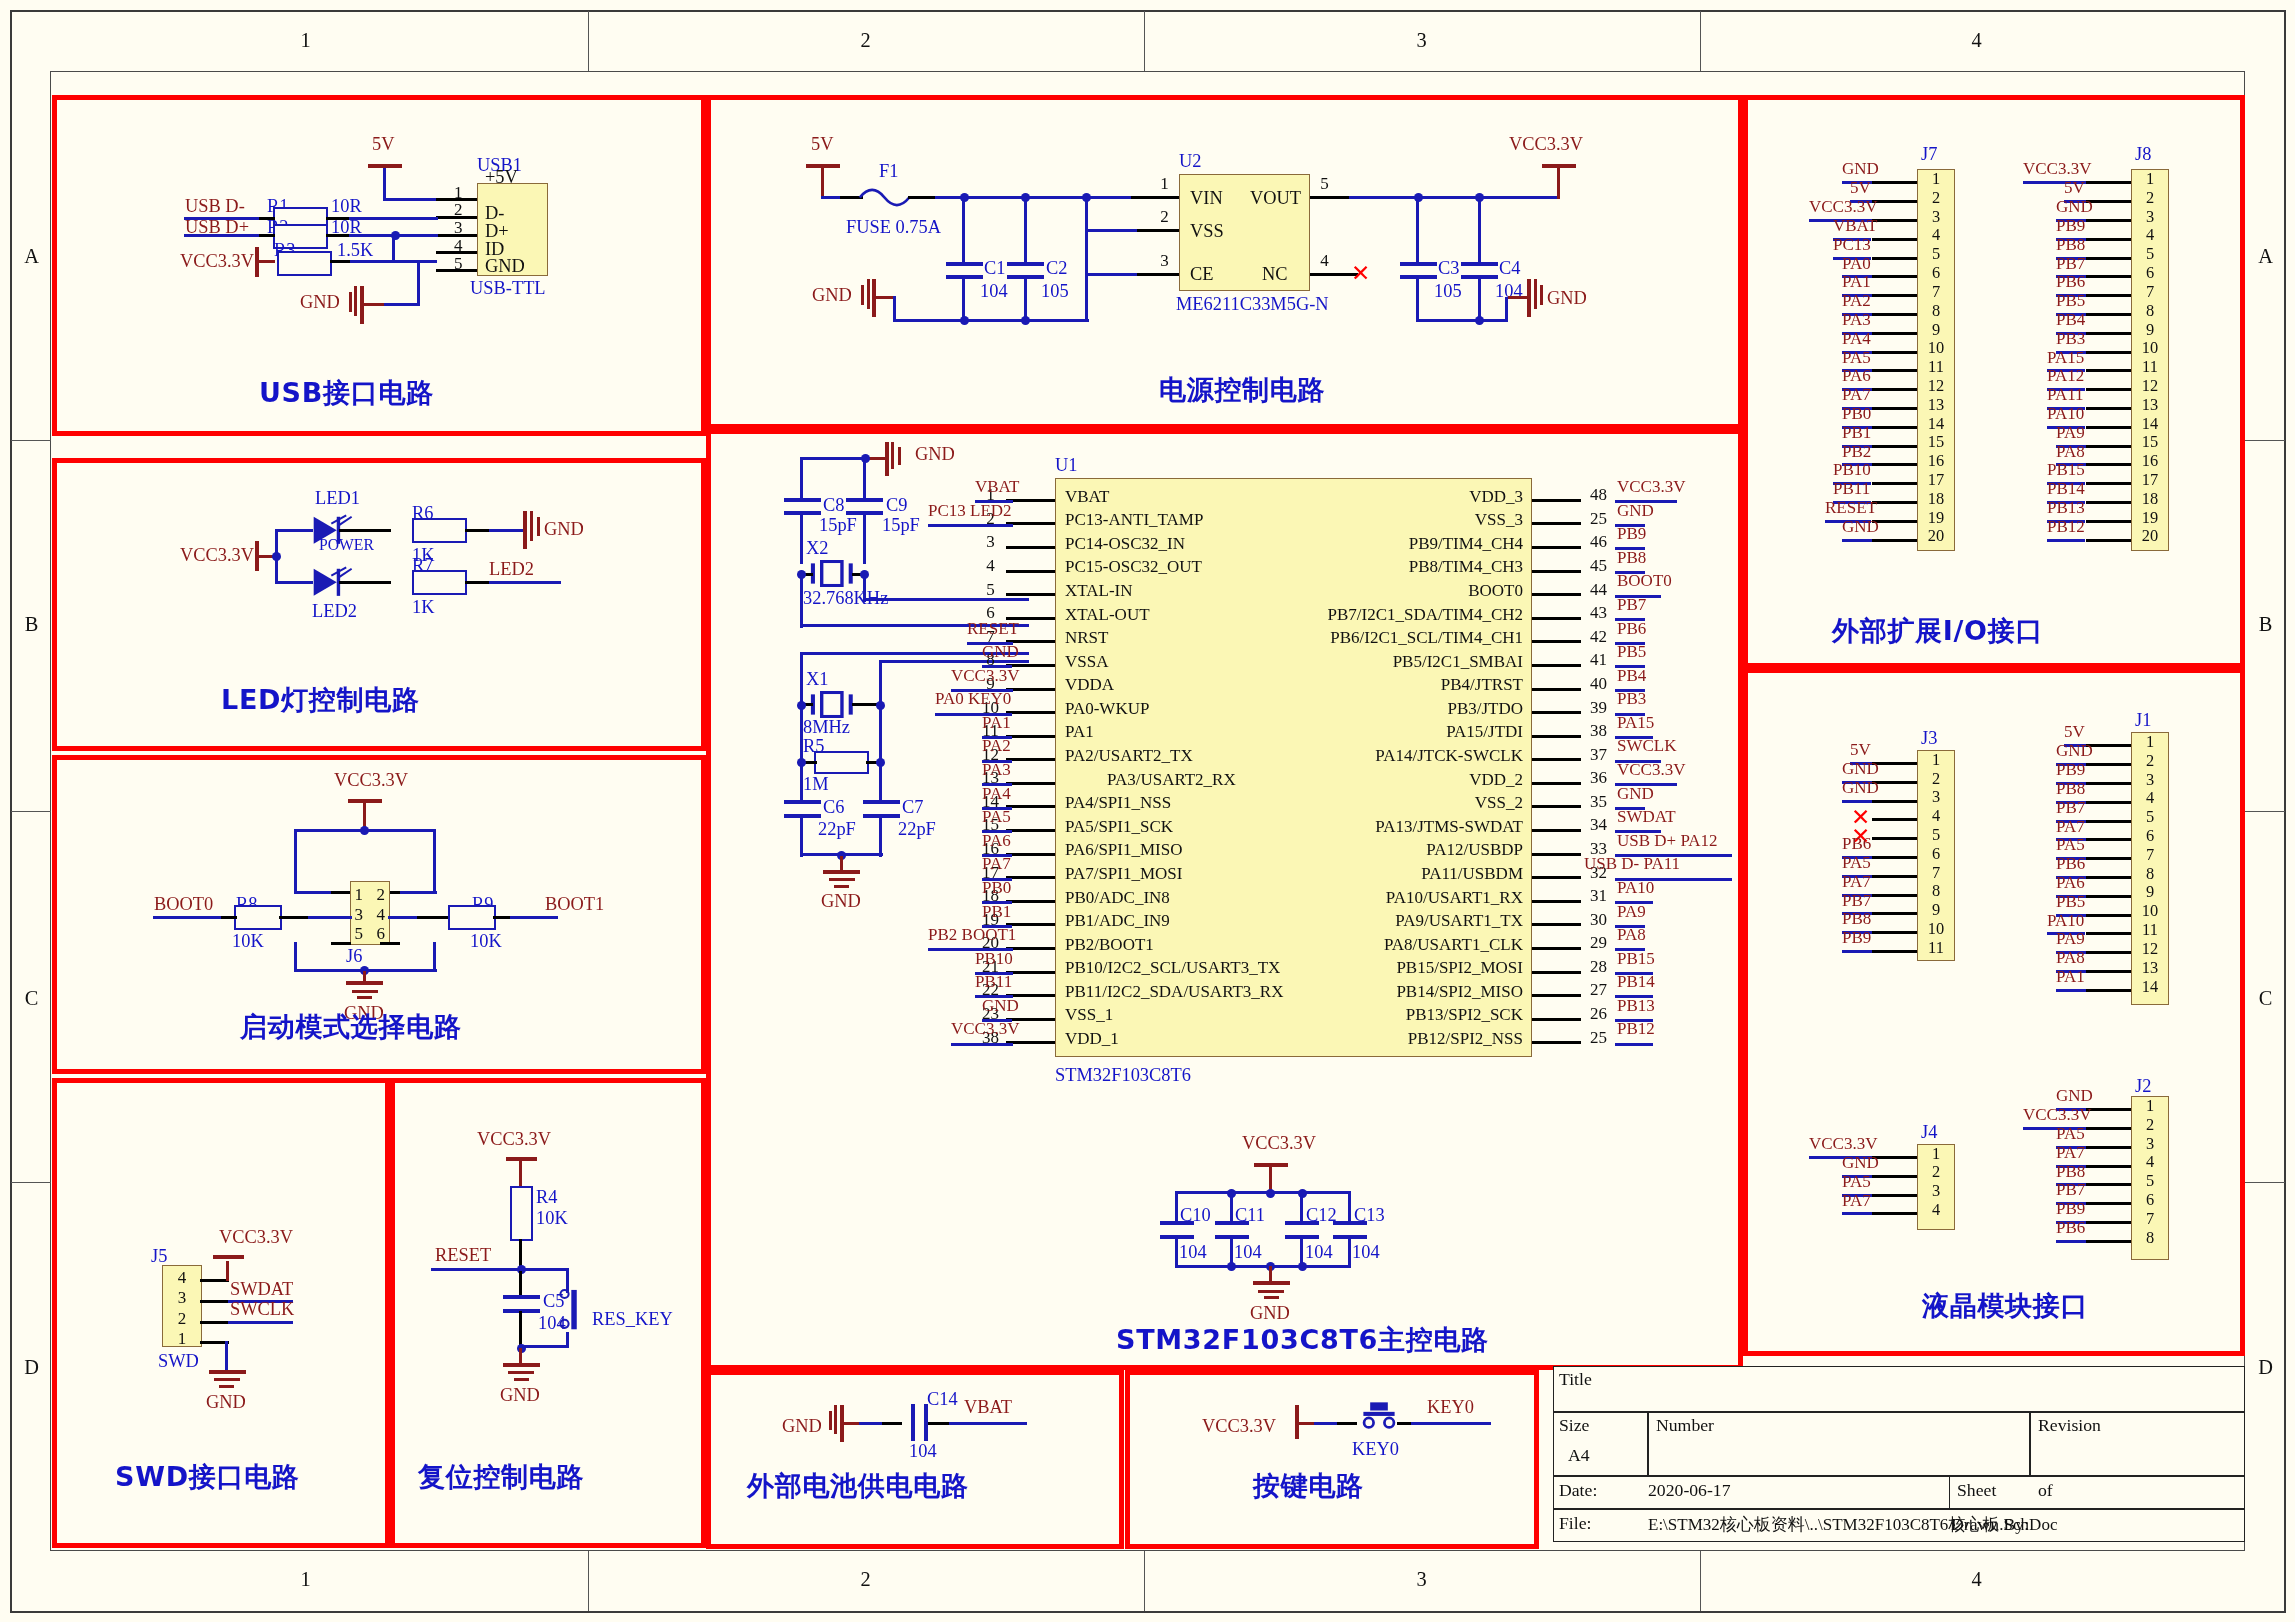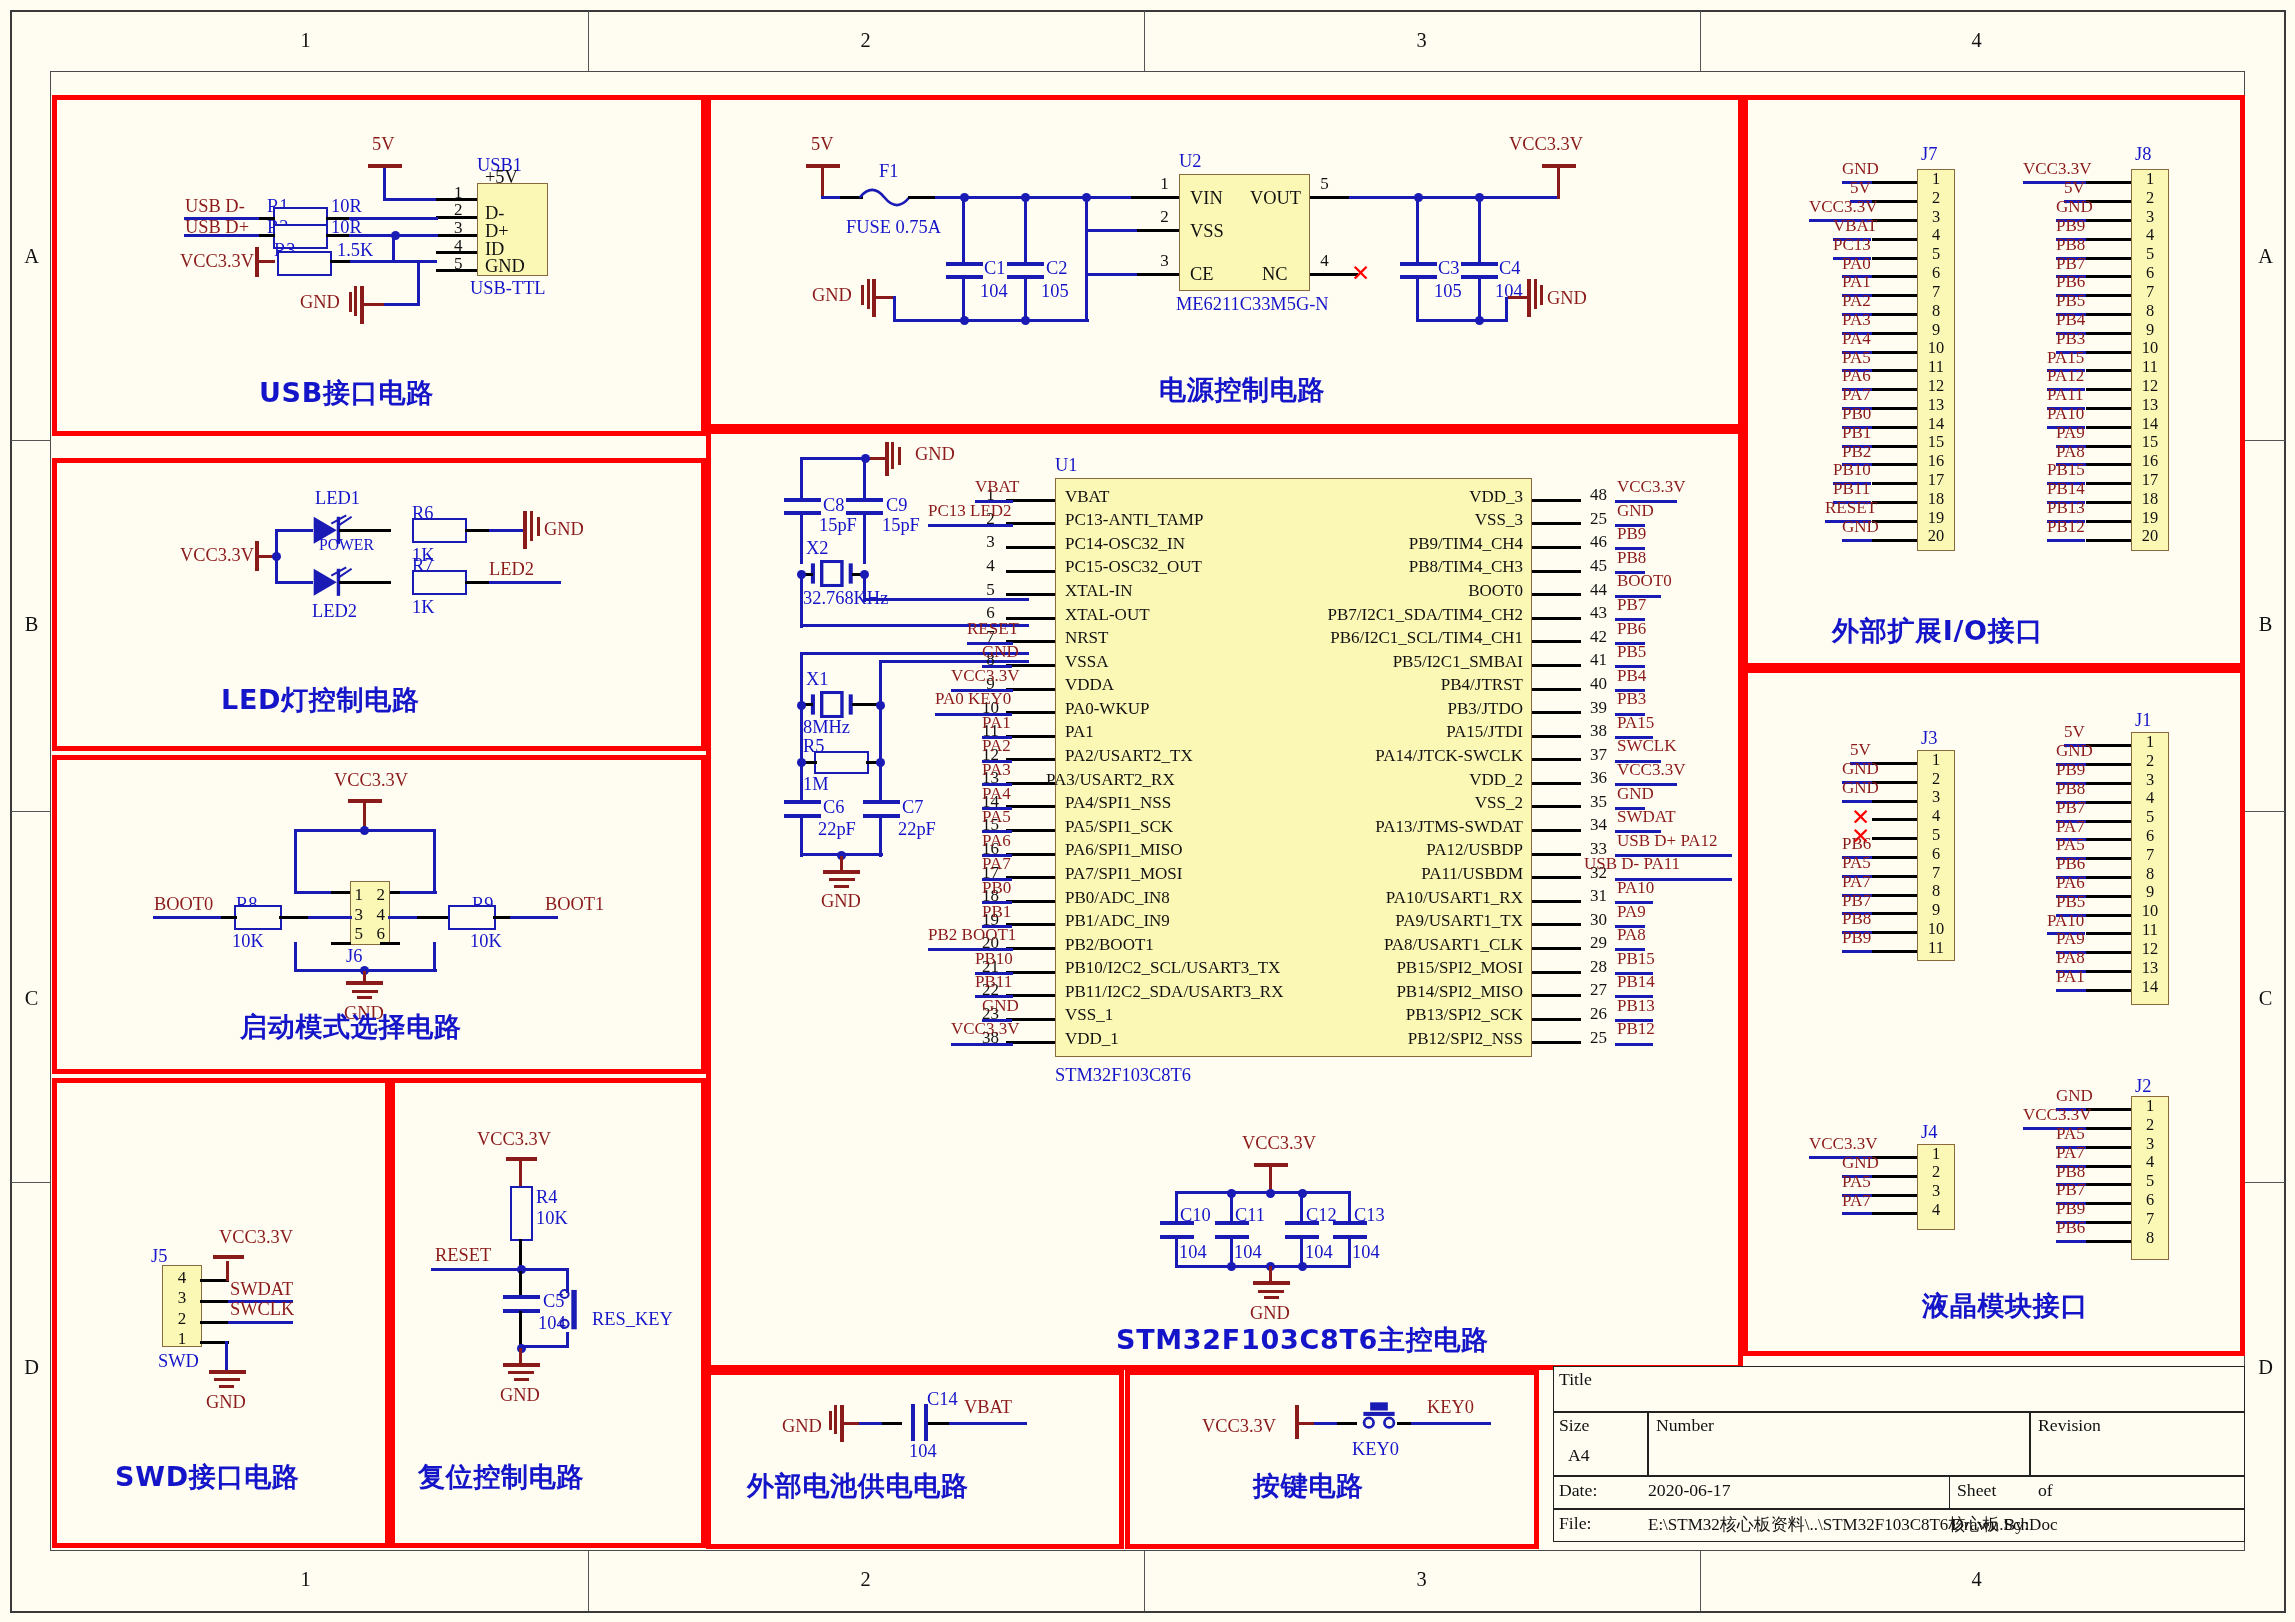--- a/index.html
+++ b/index.html
@@ -563,21 +563,21 @@
       <div class="abs pinname" style="left:1065px;top:722px;font-size:17px;">PA1</div>
       <div class="abs netlbl" style="left:982px;top:713px;font-size:17px;">PA1</div>
       <div class="abs wb" style="left:982px;top:736px;width:30px;height:2.7px;"></div>
       <div class="abs wk" style="left:1006px;top:758px;width:49px;height:2.7px;"></div>
       <div class="abs pinnum" style="left:976px;top:745px;width:29px;">12</div>
       <div class="abs pinname" style="left:1065px;top:746px;font-size:17px;">PA2/USART2_TX</div>
       <div class="abs netlbl" style="left:982px;top:736px;font-size:17px;">PA2</div>
       <div class="abs wb" style="left:982px;top:760px;width:30px;height:2.7px;"></div>
       <div class="abs wk" style="left:1006px;top:782px;width:49px;height:2.7px;"></div>
       <div class="abs pinnum" style="left:976px;top:768px;width:29px;">13</div>
-      <div class="abs pinname" style="left:1046px;top:770px;font-size:17px;">PA3/USART2_RX</div>
+      <div class="abs pinname" style="left:1107px;top:770px;font-size:17px;">PA3/USART2_RX</div>
       <div class="abs netlbl" style="left:982px;top:760px;font-size:17px;">PA3</div>
       <div class="abs wb" style="left:982px;top:783px;width:30px;height:2.7px;"></div>
       <div class="abs wk" style="left:1006px;top:805px;width:49px;height:2.7px;"></div>
       <div class="abs pinnum" style="left:976px;top:792px;width:29px;">14</div>
       <div class="abs pinname" style="left:1065px;top:793px;font-size:17px;">PA4/SPI1_NSS</div>
       <div class="abs netlbl" style="left:982px;top:784px;font-size:17px;">PA4</div>
       <div class="abs wb" style="left:982px;top:807px;width:30px;height:2.7px;"></div>
       <div class="abs wk" style="left:1006px;top:829px;width:49px;height:2.7px;"></div>
       <div class="abs pinnum" style="left:976px;top:815px;width:29px;">15</div>
       <div class="abs pinname" style="left:1065px;top:817px;font-size:17px;">PA5/SPI1_SCK</div>

